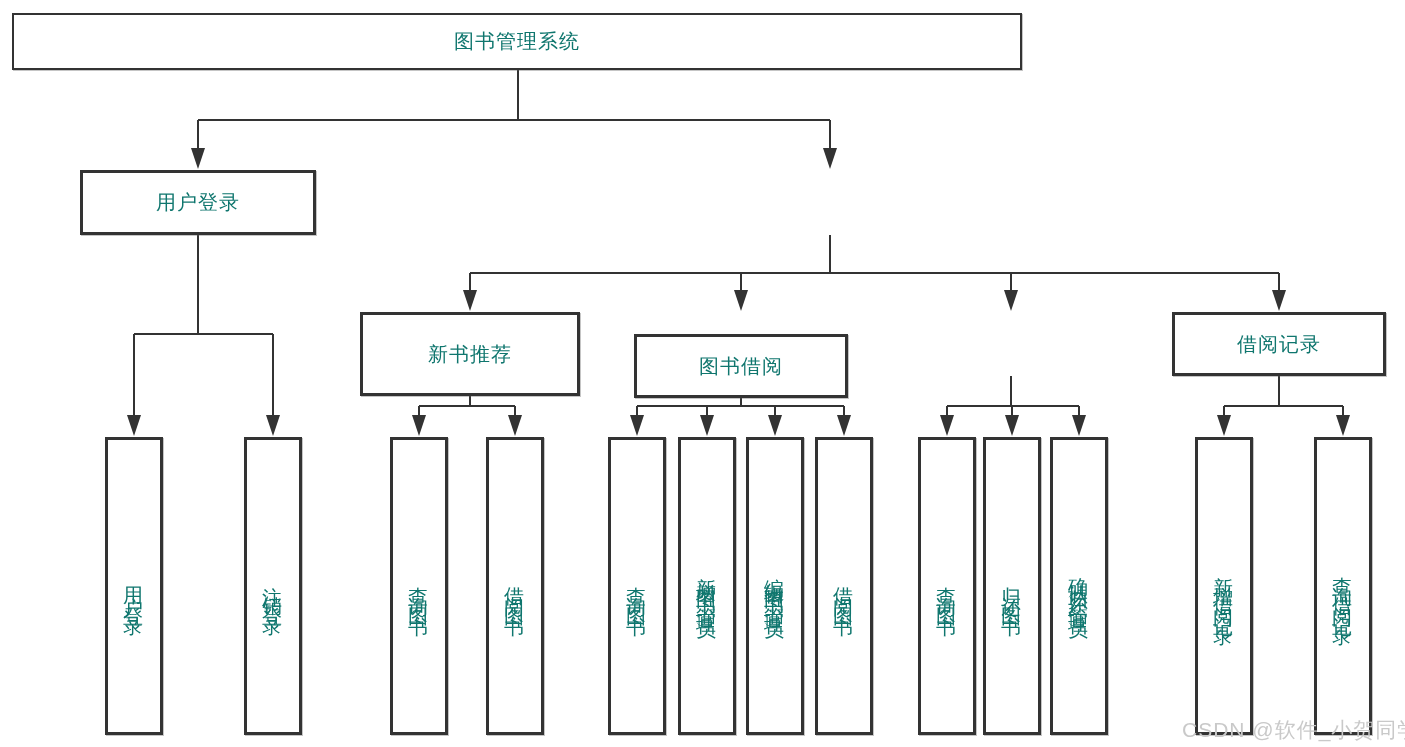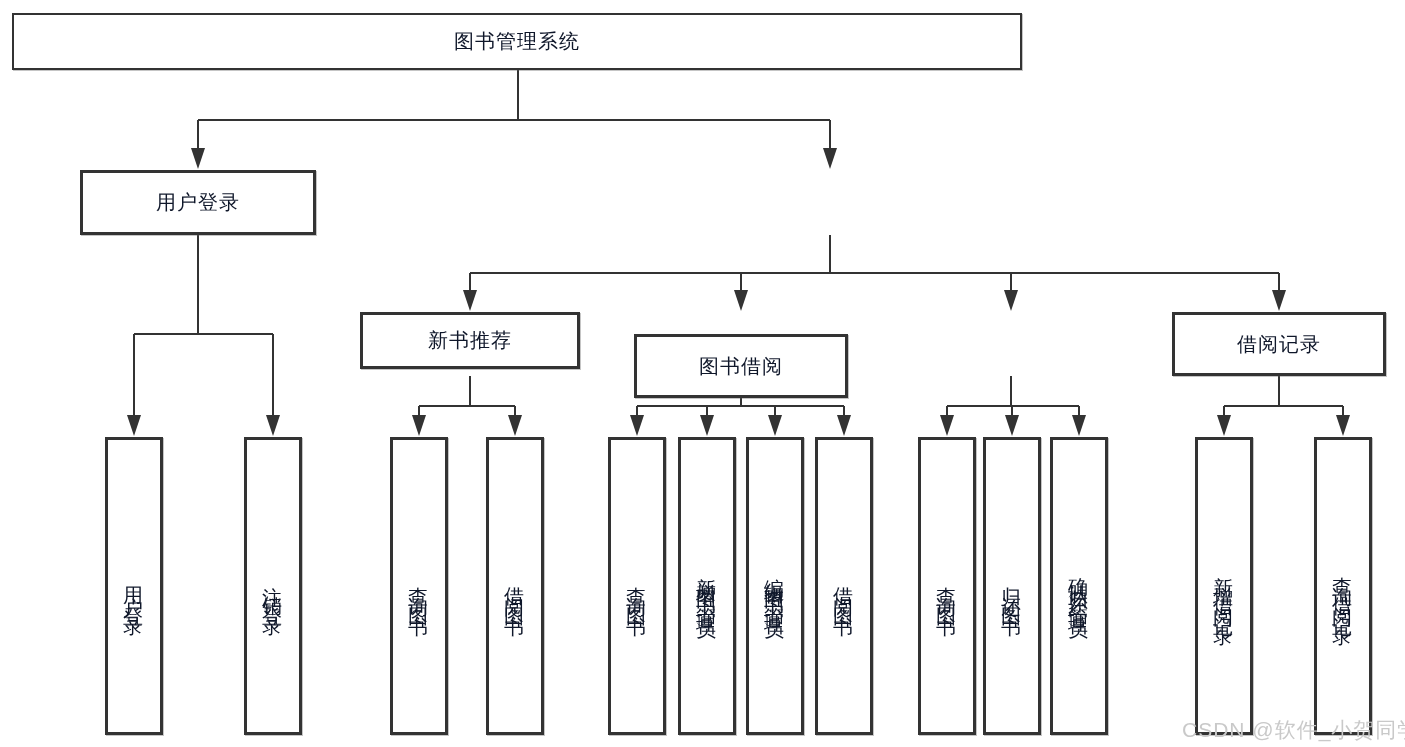--- a/index.html
+++ b/index.html
@@ -21,41 +21,41 @@
   }
   .node {
     position: absolute;
     background: #ffffff;
     border: 3px solid #333333;
     box-sizing: border-box;
     display: flex;
     align-items: center;
     justify-content: center;
     font-size: 20px;
-    color: #0f172a;
+    color: #0f766e;
     z-index: 2;
     box-shadow: 1px 1px 0 rgba(90,90,90,0.35);
   }
   .hbox span { letter-spacing: 1px; white-space: nowrap; }
   
   .vbox { width: 58px; height: 298px; top: 437px; }
   .vtext {
     writing-mode: vertical-rl;
     text-orientation: mixed;
     letter-spacing: 10px;
     white-space: nowrap;
     margin-top: 10px; 
   }
   .vbox.long .vtext { letter-spacing: 6px; margin-top: 6px; }
 
   
   #n-root        { left: 12px;   top: 13px;  width: 1010px; height: 57px; border-width: 2px; }
   #n-user-login  { left: 80px;   top: 170px; width: 236px;  height: 65px; }
   #n-book-mgmt   { left: 712px;  top: 170px; width: 236px;  height: 65px; }
-  #n-new-book    { left: 360px;  top: 312px; width: 220px;  height: 57px; }
+  #n-new-book    { left: 360px;  top: 312px; width: 220px;  height: 84px; }
   #n-borrow      { left: 634px;  top: 312px; width: 214px;  height: 64px; margin-top: 22px; }
   #n-current     { left: 904px;  top: 312px; width: 214px;  height: 64px; }
   #n-records     { left: 1172px; top: 312px; width: 214px;  height: 64px; }
 
   #l-login   { left: 105px;  }
   #l-logout  { left: 244px;  }
   #l-nb-q    { left: 390px;  }
   #l-nb-b    { left: 486px;  }
   #l-bb-q    { left: 608px;  }
   #l-bb-add  { left: 678px;  }

